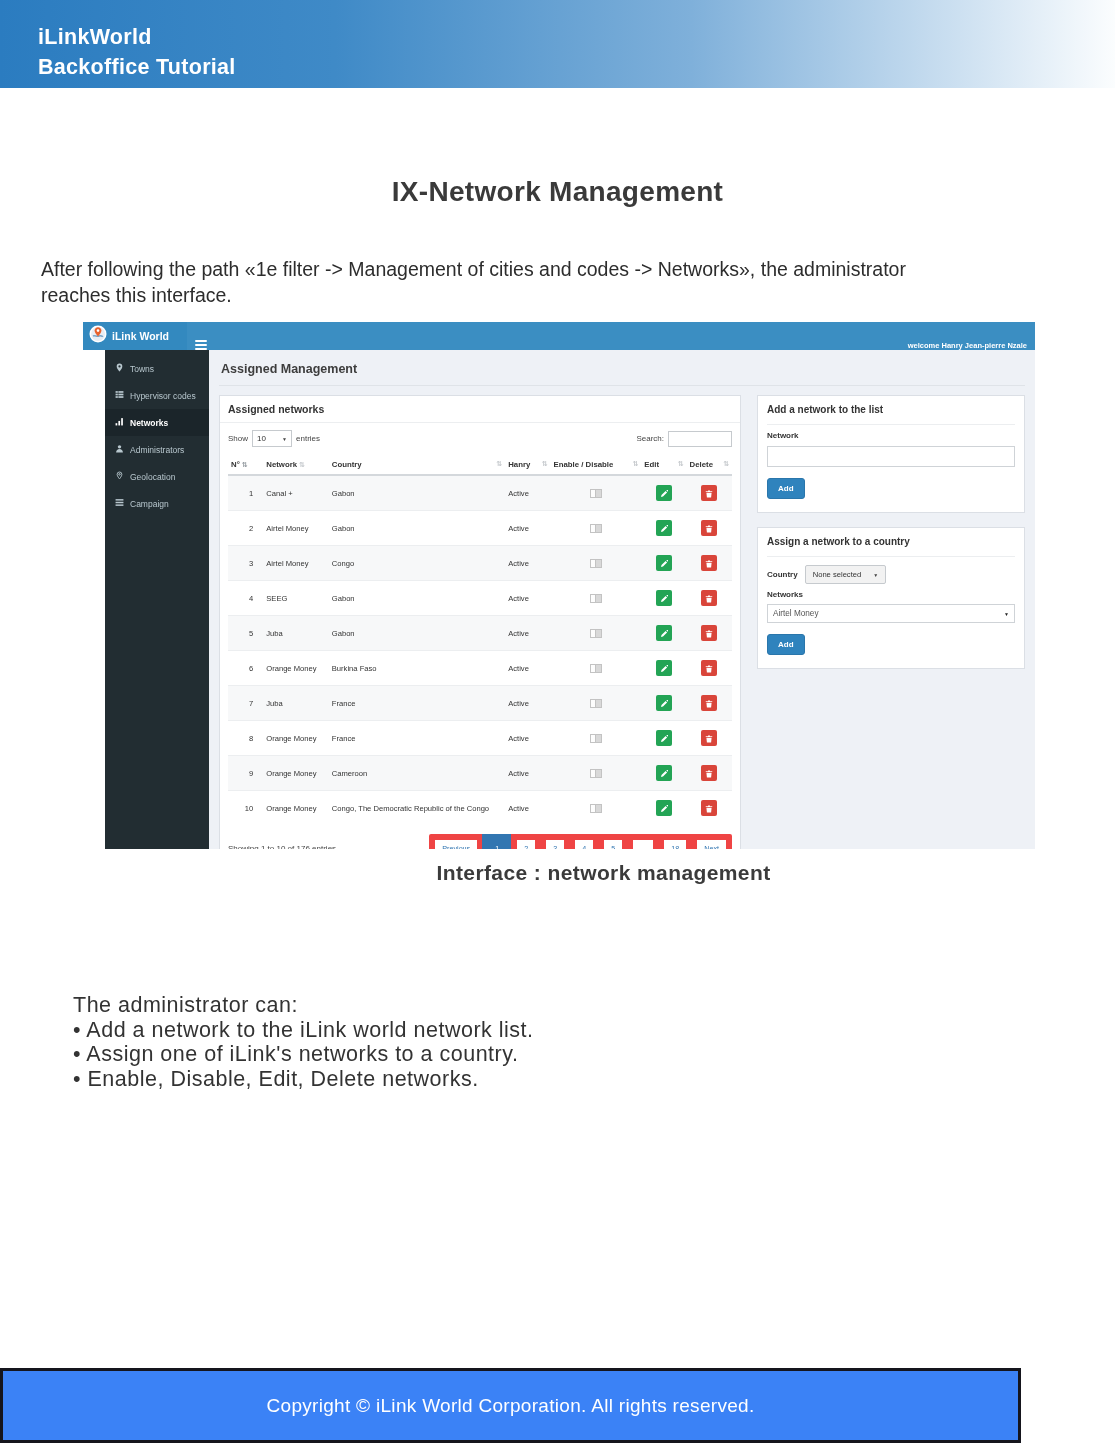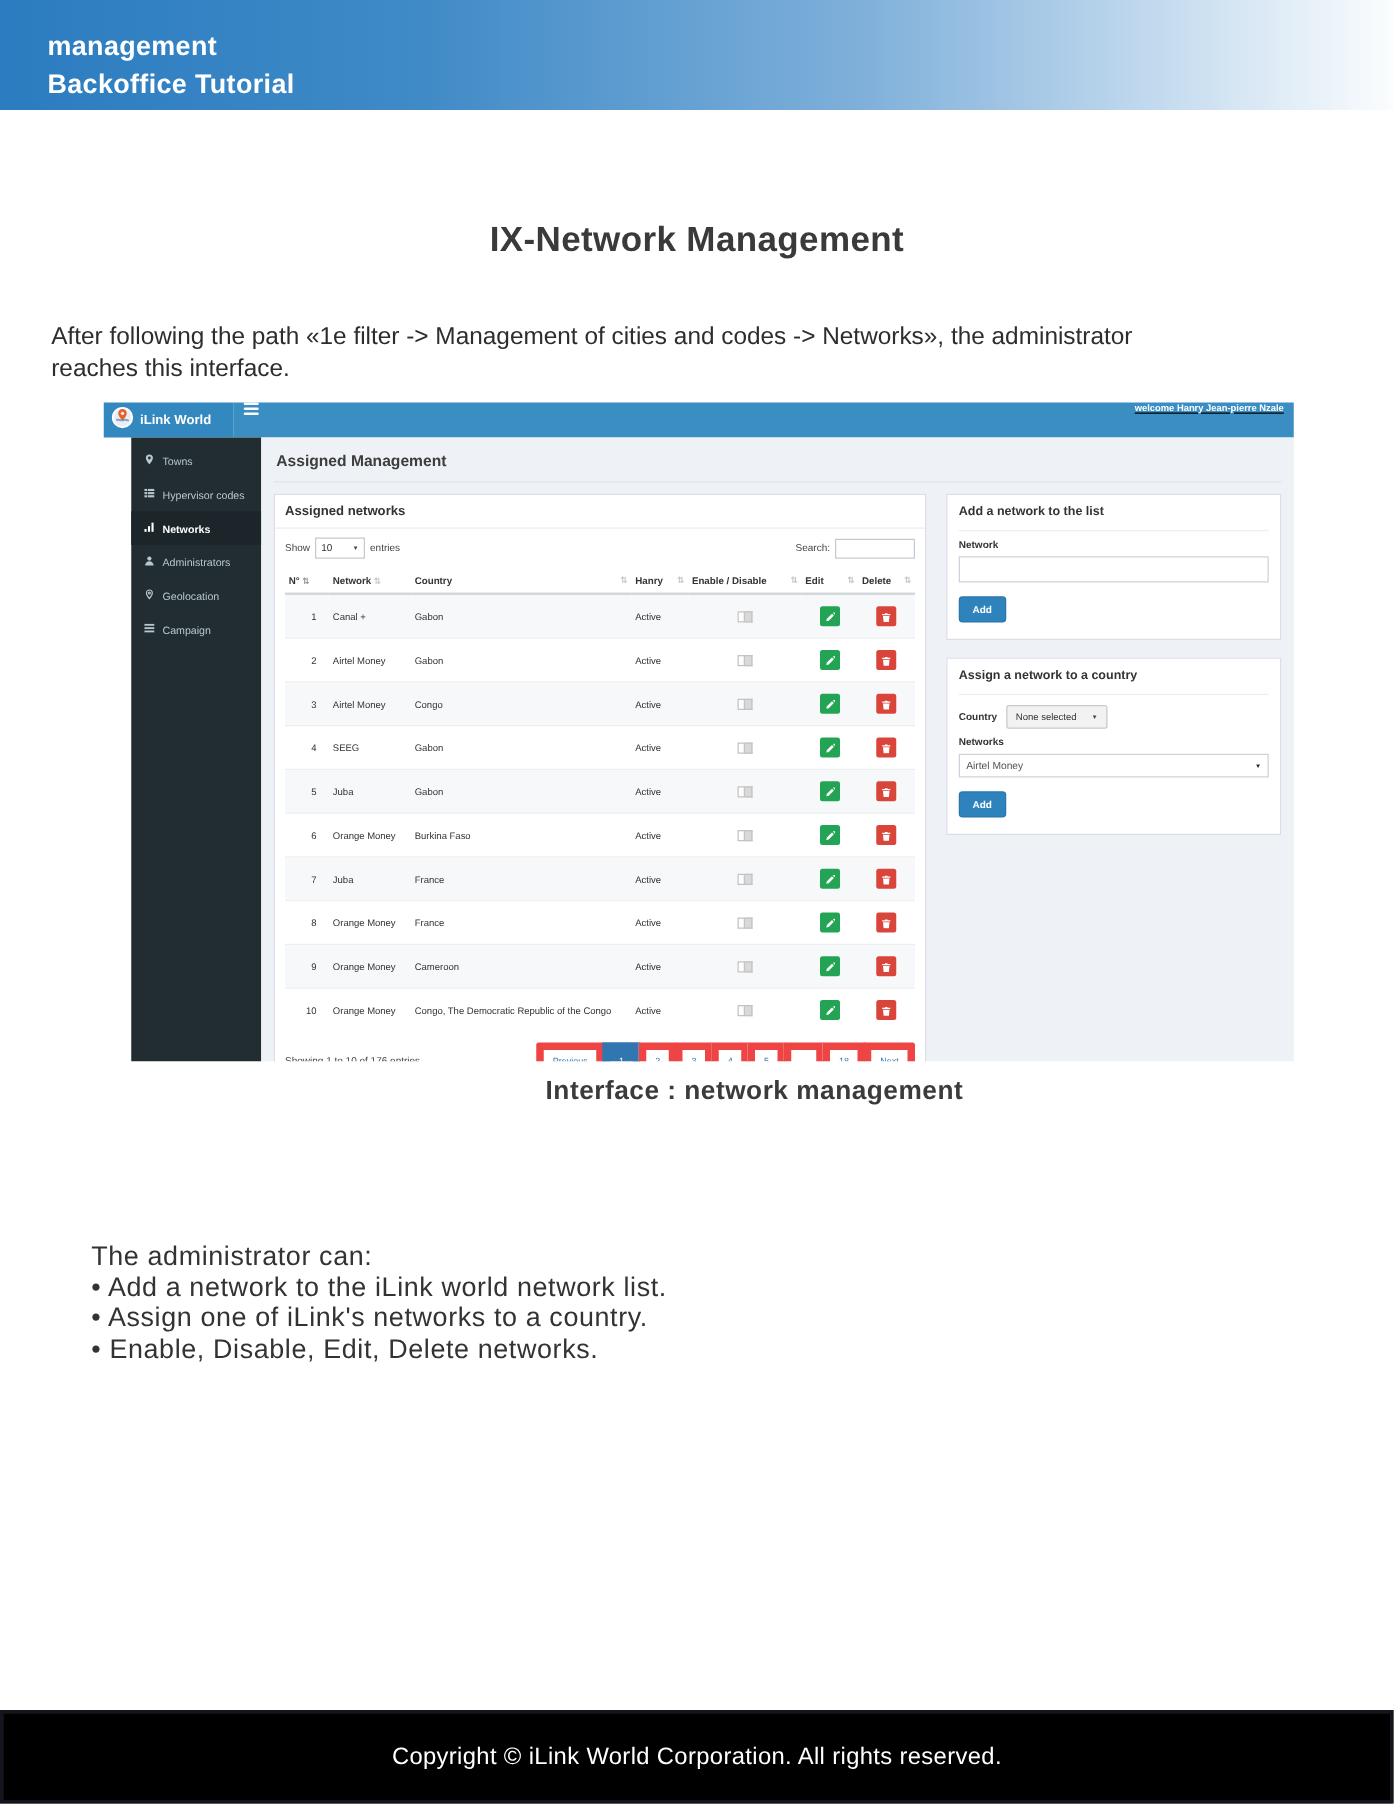--- a/index.html
+++ b/index.html
@@ -24,21 +24,21 @@
   .intro {
     position:absolute; top:256px; left:41px; width:1005px;
     font-size:19.5px; color:#2d2d2d; line-height:26px;
   }
 
   
   .shot { position:absolute; top:322px; left:83px; width:952px; height:527px; font-family:"Liberation Sans","DejaVu Sans",sans-serif; }
   .shot-topbar { height:28px; display:flex; }
   .logo-box { width:104px; background:#3389bf; display:flex; align-items:center; gap:5px; padding-left:6px; }
   .logo-text { color:#fff; font-weight:bold; font-size:10.5px; }
-  .topbar-main { flex:1; background:#3b8ec2; display:flex; align-items:flex-start; justify-content:space-between; padding:0 8px;text-decoration:underline; }
+  .topbar-main { flex:1; background:#3b8ec2; display:flex; align-items:flex-end; justify-content:space-between; padding:0 8px; }
   .hamburger { width:12px; height:10px; display:flex; flex-direction:column; justify-content:space-between; cursor:pointer; }
   .hamburger i { display:block; height:2px; background:#fff; border-radius:1px; }
   .welcome { color:#fff; font-size:7.5px; font-weight:bold; }
 
   .shot-body { display:flex; height:499px;margin-left:22px; }
   .side { width:104px; background:#222d32; padding-top:5px; }
   .side-item { display:flex; align-items:center; gap:6px; padding:8px 10px; color:#b8c7ce; font-size:8.5px; cursor:pointer; }
   .side-item.active { background:#1b252a; color:#fff; font-weight:bold; }
   .side-item svg { flex:0 0 auto; }
 
@@ -95,33 +95,33 @@
 
   
   .caption {
     position:absolute; top:861px; left:0; width:100%; padding-left:92px;
     text-align:center; font-size:21px; font-weight:bold; color:#3b3b3b; letter-spacing:.4px;
   }
   .abilities { position:absolute; top:993px; left:73px; font-size:21.5px; color:#333; line-height:24.5px; letter-spacing:.5px; }
   .abilities .bullet::before { content:"• "; }
 
   .footer {
-    position:absolute; top:1368px; left:0; width:1115px; height:75px;
-    background:#000000; border:3px solid #15151d; color:#fff;
+    position:absolute; top:1368px; left:0; width:1021px; height:75px;
+    background:#3b82f6; border:3px solid #15151d; color:#fff;
     display:flex; align-items:center; justify-content:center;
     font-size:19px; letter-spacing:.3px;
   }
 </style>
 </head>
 <body>
 
 <div class="page">
 
   <div class="banner">
-    <div class="banner-line">management</div>
+    <div class="banner-line">iLinkWorld</div>
     <div class="banner-line">Backoffice Tutorial</div>
   </div>
 
   <div class="doc-title">IX-Network Management</div>
   <div class="intro">
     <div>After following the path «1e filter -&gt; Management of cities and codes -&gt; Networks», the administrator</div>
     <div>reaches this interface.</div>
   </div>
 
   <div class="shot">

